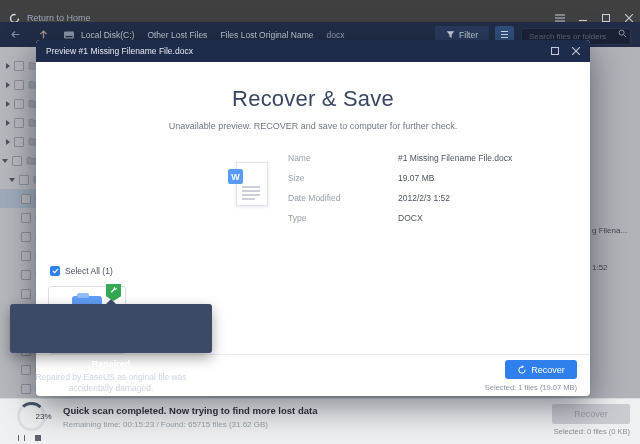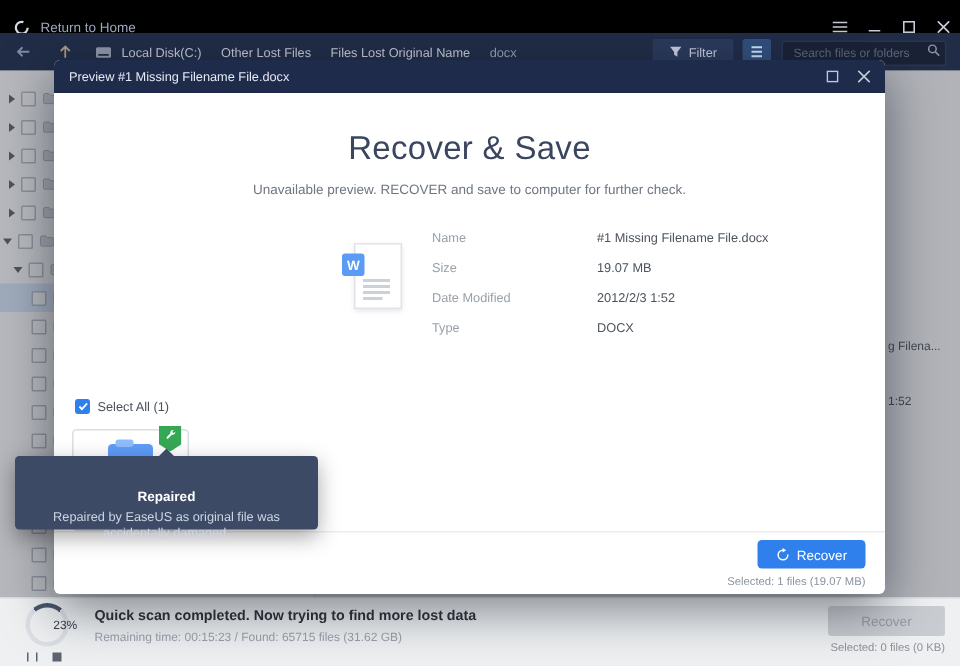--- a/index.html
+++ b/index.html
@@ -4,21 +4,21 @@
 <style>
   html,body{margin:0;padding:0;}
   body{
     width:640px;height:444px;position:relative;overflow:hidden;
     font-family:"Liberation Sans",sans-serif;background:#f4f5f7;
     -webkit-font-smoothing:antialiased;
   }
   svg{display:block;}
 
   
-  .titlebar{position:absolute;top:0;left:0;width:640px;height:36px;background:#000000;display:flex;align-items:center;z-index:4;}
+  .titlebar{position:absolute;top:0;left:0;width:640px;height:36px;background:#404040;display:flex;align-items:center;z-index:4;}
   .logo{margin:0 7px 0 9px;}
   .tb-title{font-size:9px;color:#9fa9bd;}
   .tb-controls{margin-left:auto;display:flex;align-items:center;height:100%;}
   .tb-btn{width:23px;height:100%;display:flex;align-items:center;justify-content:center;cursor:default;}
 
   
   .toolbar{position:absolute;top:22px;left:0;width:640px;height:25px;background:#212d47;display:flex;align-items:center;z-index:4;}
   .nav-ic{margin-left:10px;}
   .crumb{font-size:8.5px;color:#c2c9d6;margin-left:13px;white-space:nowrap;}
   .crumb.last{color:#97a1b4;}
@@ -73,21 +73,21 @@
   .thumb-doc::before{content:"";position:absolute;left:5px;top:-3px;width:12px;height:5px;background:#8fbcfa;border-radius:2px;}
   .badge{position:absolute;right:4px;top:-3px;width:15px;height:17px;background:#35a853;clip-path:polygon(0 0,100% 0,100% 72%,50% 100%,0 72%);display:flex;align-items:flex-start;justify-content:center;padding-top:2px;box-sizing:border-box;}
 
   .modal-divider{position:absolute;left:0;width:554px;top:314px;border-top:1px solid #ececee;}
   .recover-btn{position:absolute;right:13px;top:320px;width:72px;height:19px;background:#2f80ed;border-radius:3px;color:#fff;font-size:9px;display:flex;align-items:center;justify-content:center;gap:4px;cursor:default;}
   .selected-line{position:absolute;right:13px;top:343px;font-size:7.5px;color:#8a93a0;}
 
   
   .tooltip{position:absolute;left:10px;top:304px;width:202px;height:49px;background:#3c4a66;border-radius:3px;z-index:12;box-shadow:0 5px 14px rgba(0,0,0,.35);text-align:center;color:#fff;box-sizing:border-box;}
   .tooltip::before{content:"";position:absolute;top:-5px;left:96px;border-left:5px solid transparent;border-right:5px solid transparent;border-bottom:5px solid #3c4a66;}
-  .tt-title{font-size:9px;font-weight:bold;padding-top:22px;}
+  .tt-title{font-size:9px;font-weight:bold;padding-top:22px;margin-top:33px;}
   .tt-body{font-size:8.5px;color:#cdd5e2;margin:3px 14px 0;line-height:1.35;}
 
   
   .statusbar{position:absolute;left:0;top:398px;width:640px;height:46px;background:#eef0f2;border-top:1px solid #d9dbde;z-index:6;box-sizing:border-box;}
   .gauge{position:absolute;left:17px;top:3px;width:29px;height:29px;border-radius:50%;background:conic-gradient(from -40deg,#49566c 0 23%,#dcdfe4 23% 100%);}
   .gauge::after{content:"";position:absolute;inset:3px;background:#eef0f2;border-radius:50%;}
   .gauge-label{position:absolute;left:12px;top:10px;width:29px;text-align:center;font-size:8px;font-weight:normal;color:#383d46;z-index:1;}
   .pp{position:absolute;left:18px;top:36px;display:flex;gap:10px;align-items:center;}
   .pause-ic{width:5px;height:6px;border-left:1.5px solid #5c6470;border-right:1.5px solid #5c6470;}
   .stop-ic{width:5.5px;height:5.5px;background:#5c6470;}

